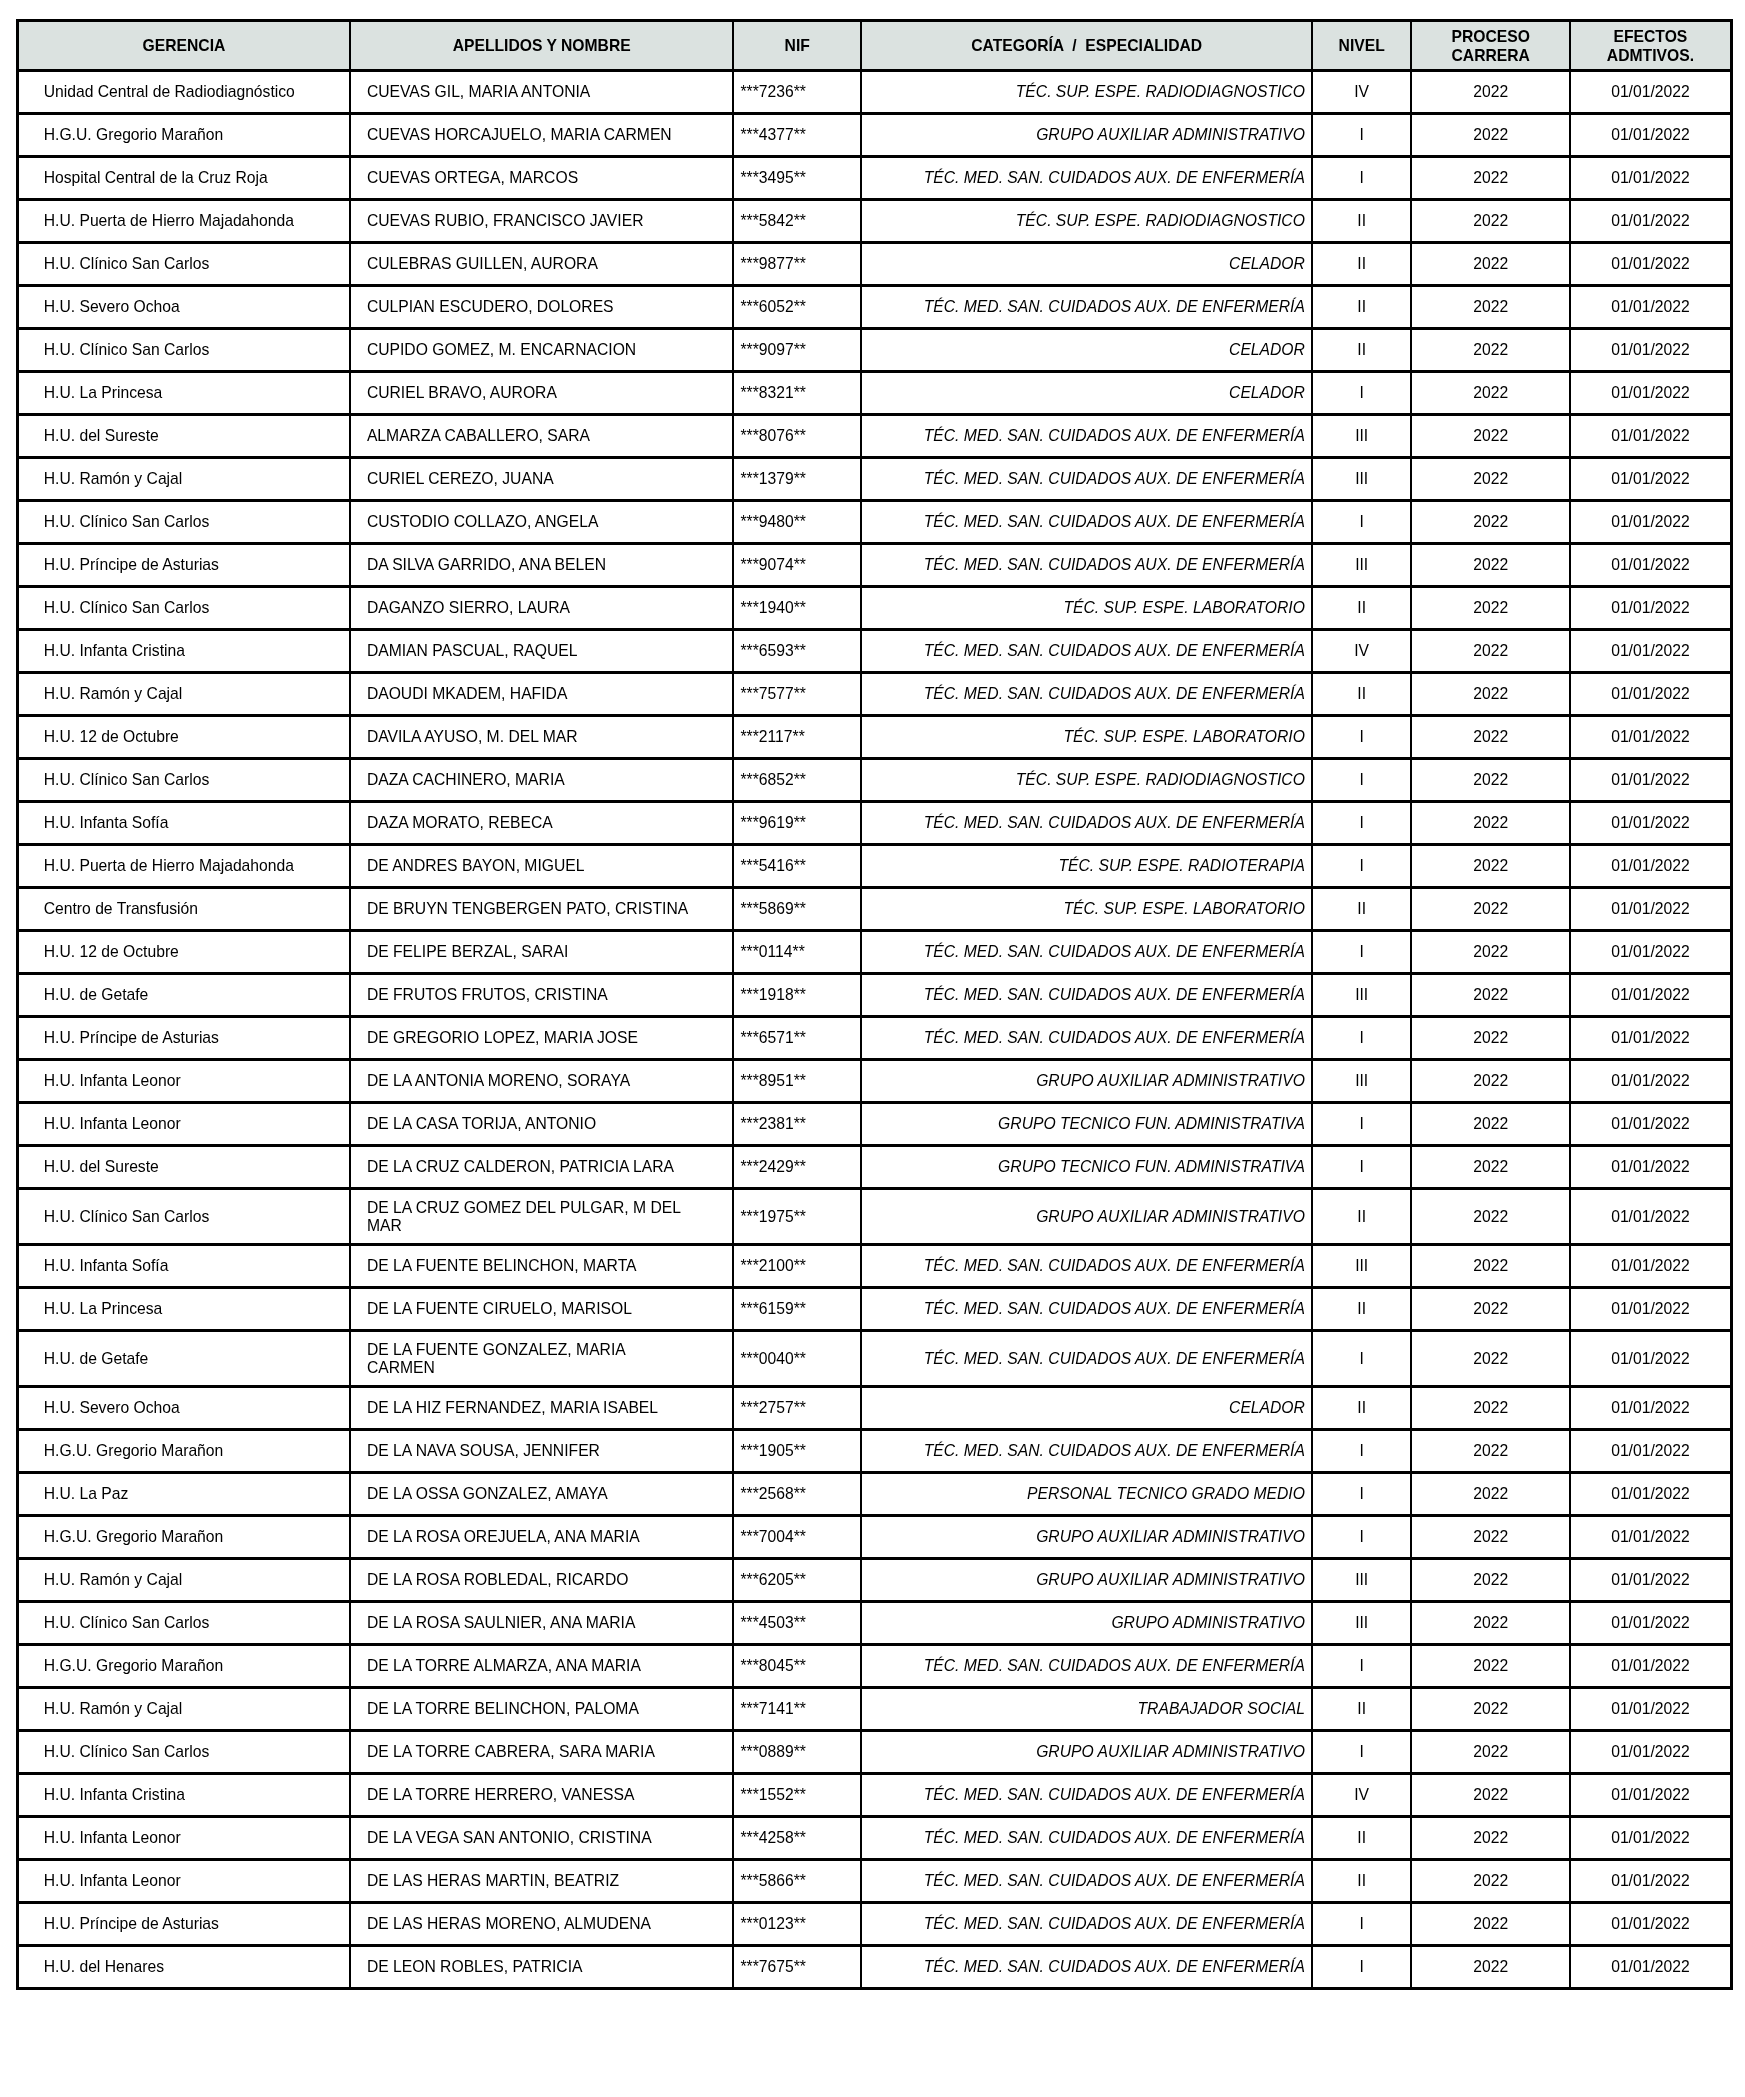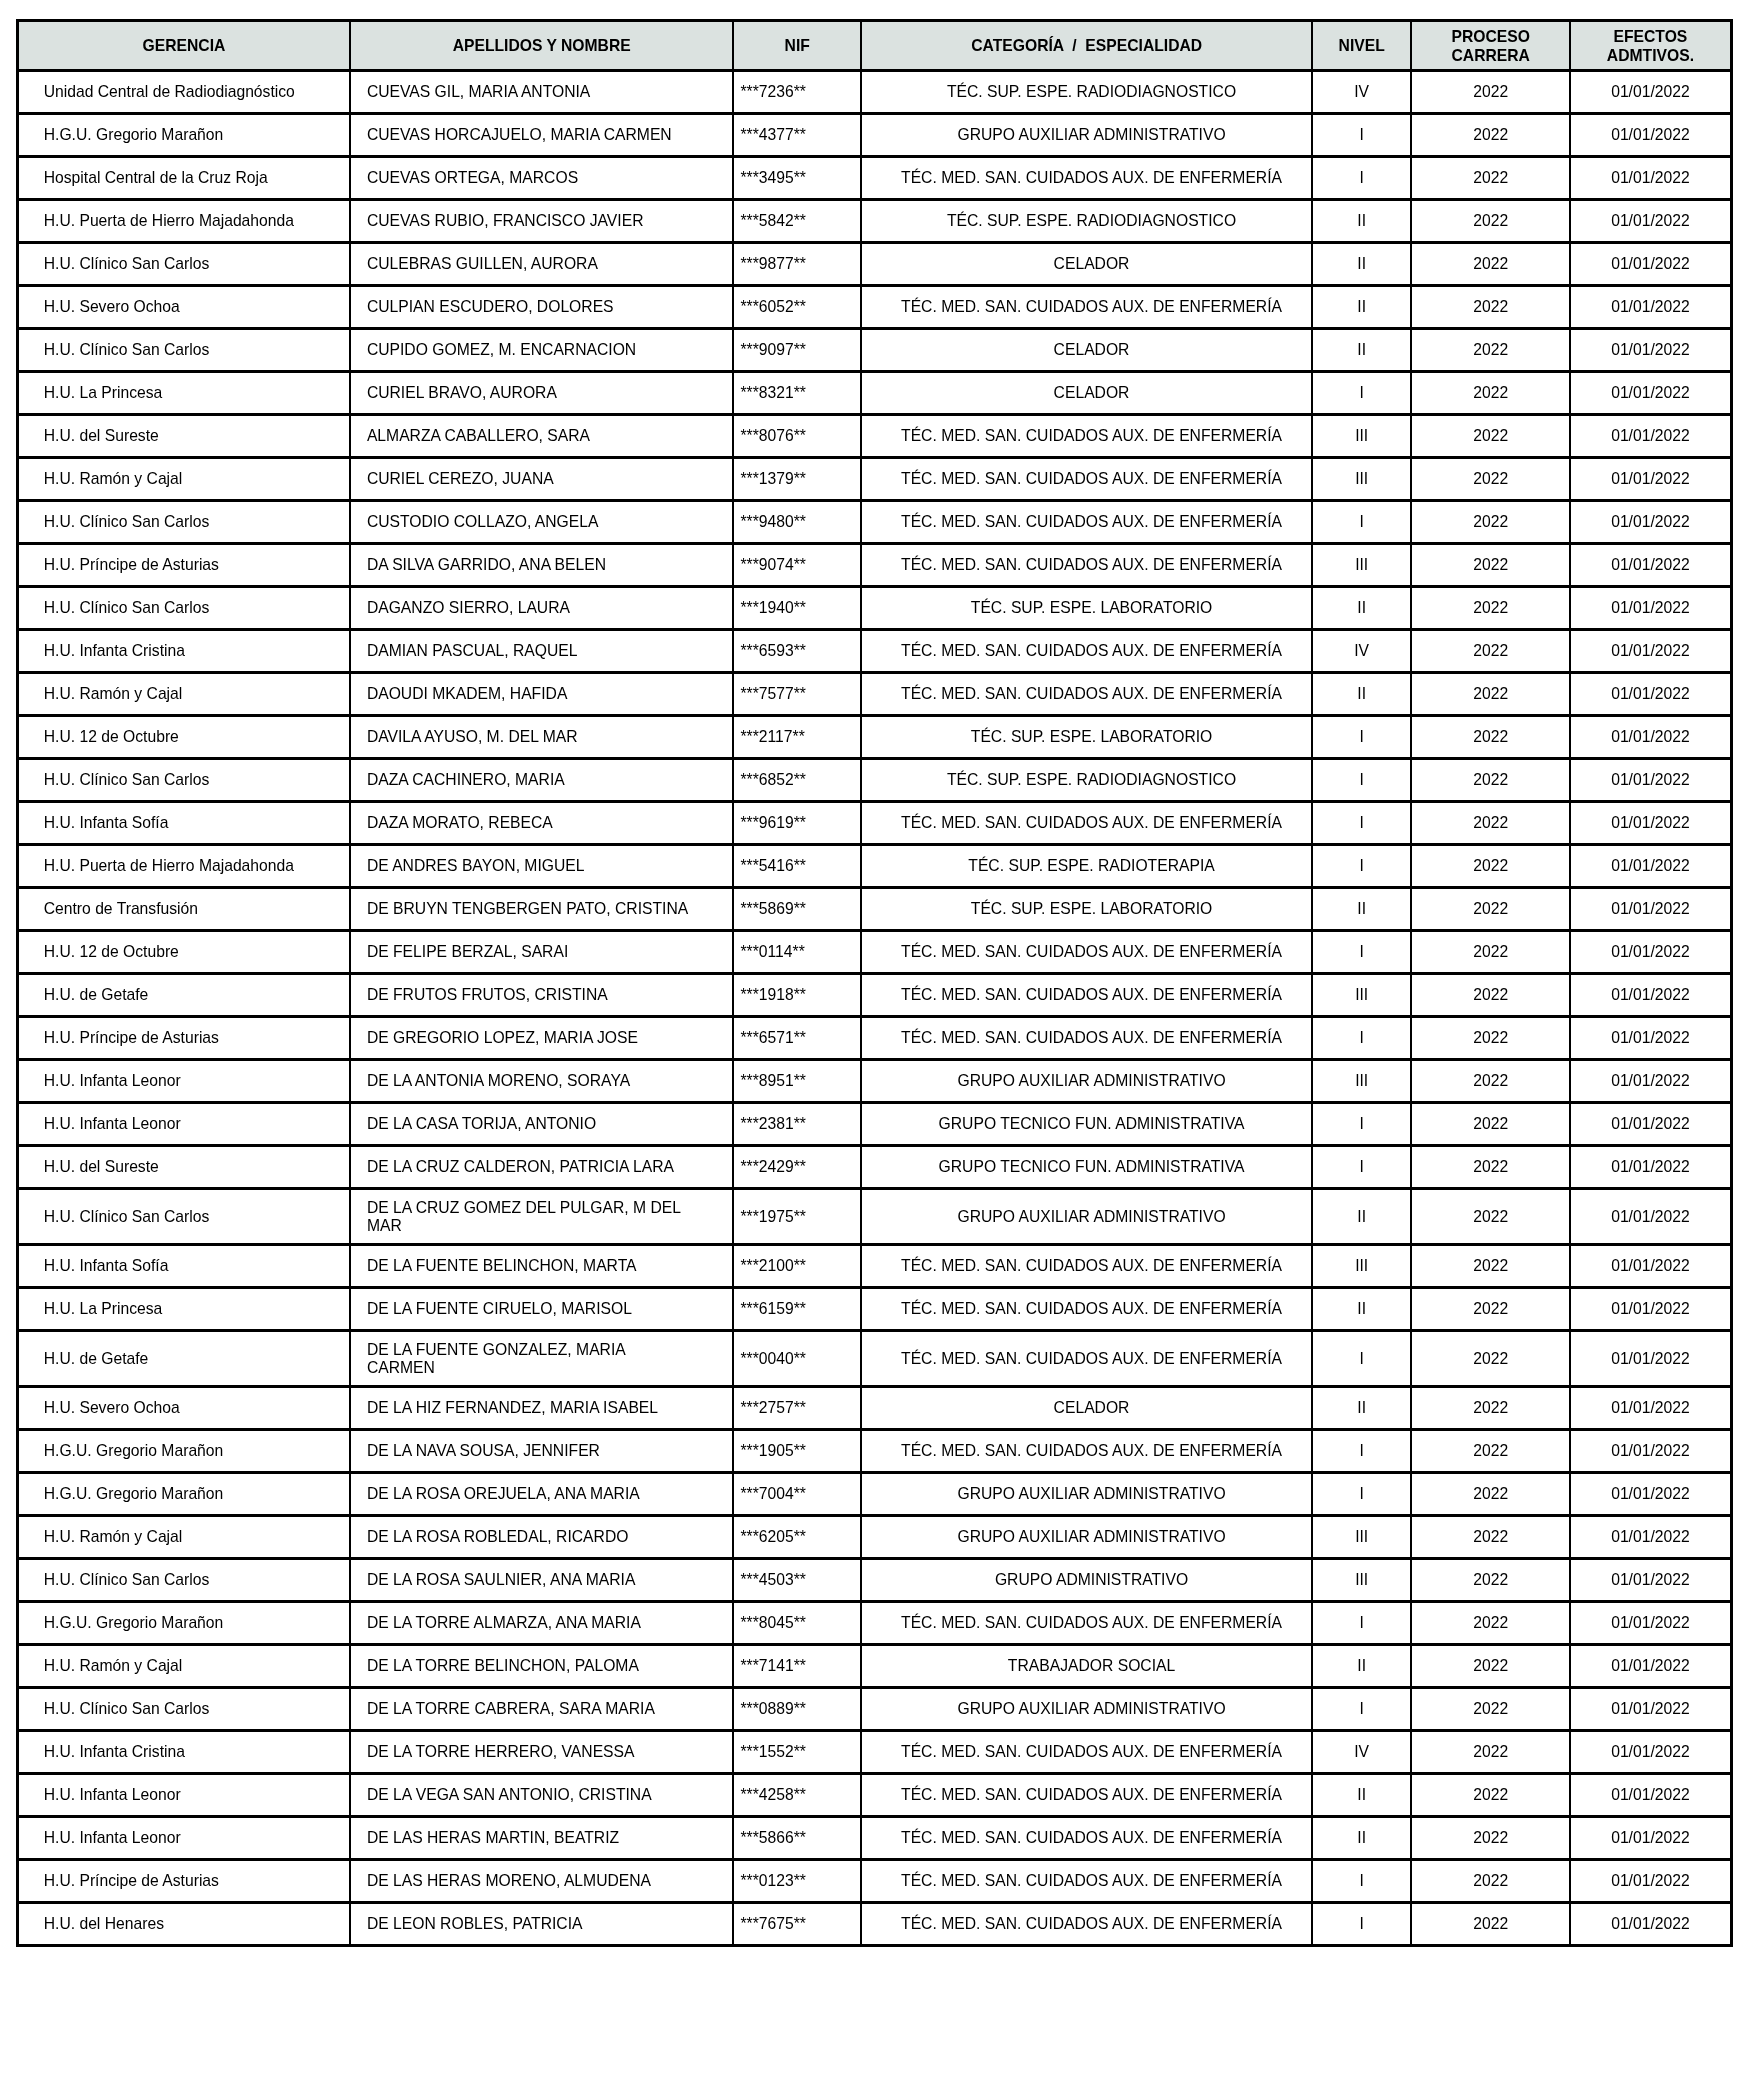--- a/index.html
+++ b/index.html
@@ -41,21 +41,21 @@
     height: 43px;
     font-size: 15.7px;
     line-height: 18px;
     vertical-align: middle;
     white-space: pre;
     padding: 8.6px 6.3px;
   }
   td:nth-child(1) { text-align: left; padding-left: 25px; border-radius: 14px; }
   td:nth-child(2) { text-align: left; padding-left: 15.7px; }
   td:nth-child(3) { text-align: left; }
-  td:nth-child(4) { text-align: center; padding-left: 16px; }
+  td:nth-child(4) { text-align: right; padding-left: 16px; font-style: italic; }
   td:nth-child(5), td:nth-child(6), td:nth-child(7) { text-align: center; }
 </style>
 </head>
 <body style="--header-bg: #dbe2e0; --border-color: #000000; color: rgb(0, 0, 0);">
 
 <table class="career-table">
   <colgroup>
     <col style="width:333px">
     <col style="width:383px">
     <col style="width:128px">
@@ -362,20 +362,29 @@
       <tr>
     <td>H.G.U. Gregorio Marañon</td>
     <td>DE LA NAVA SOUSA, JENNIFER</td>
     <td>***1905**</td>
     <td>TÉC. MED. SAN. CUIDADOS AUX. DE ENFERMERÍA</td>
     <td>I</td>
     <td>2022</td>
     <td>01/01/2022</td>
   </tr>
       <tr>
+    <td>H.U. La Paz</td>
+    <td>DE LA OSSA GONZALEZ, AMAYA</td>
+    <td>***2568**</td>
+    <td>PERSONAL TECNICO GRADO MEDIO</td>
+    <td>I</td>
+    <td>2022</td>
+    <td>01/01/2022</td>
+  </tr>
+      <tr>
     <td>H.G.U. Gregorio Marañon</td>
     <td>DE LA ROSA OREJUELA, ANA MARIA</td>
     <td>***7004**</td>
     <td>GRUPO AUXILIAR ADMINISTRATIVO</td>
     <td>I</td>
     <td>2022</td>
     <td>01/01/2022</td>
   </tr>
       <tr>
     <td>H.U. Ramón y Cajal</td>

